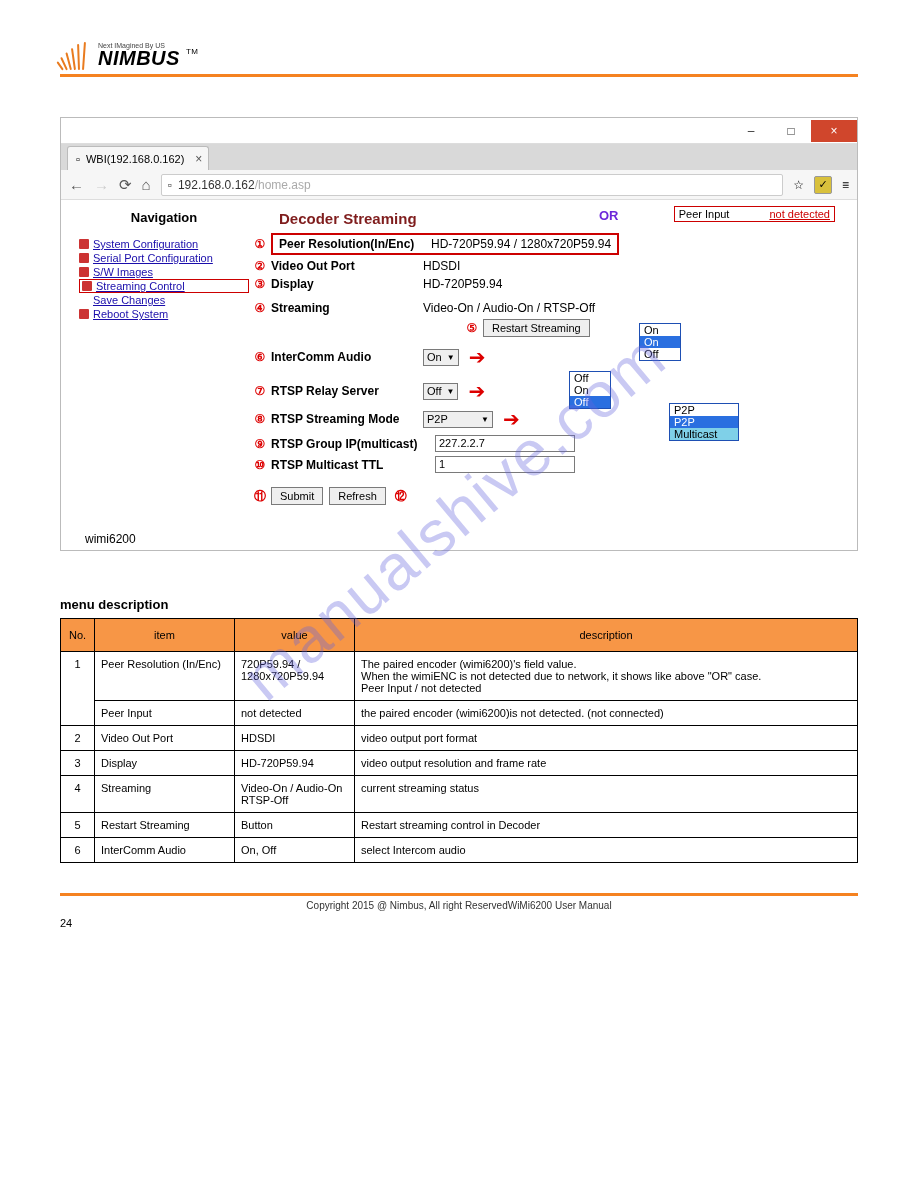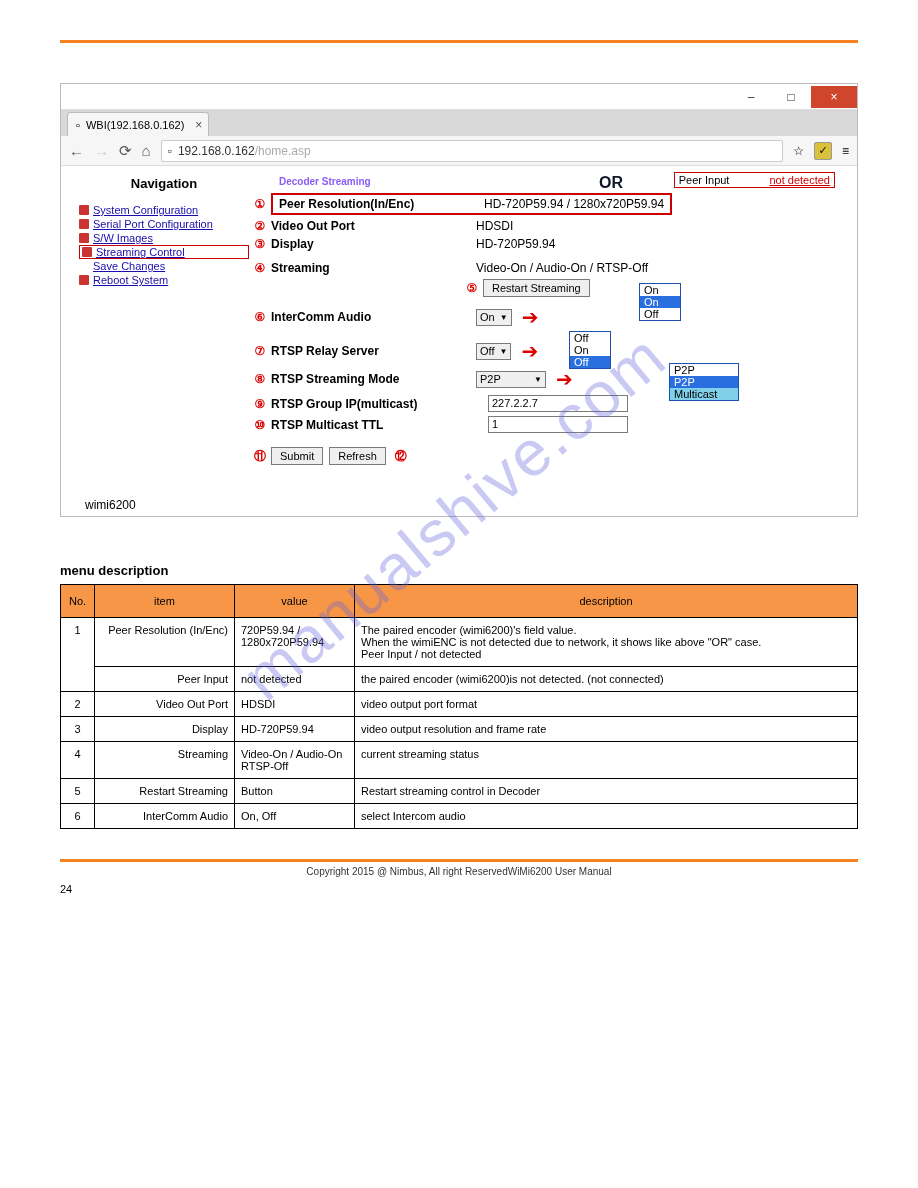--- a/index.html
+++ b/index.html
@@ -50,64 +50,81 @@
   .nav-title{ font-weight:bold; text-align:center; font-size:13px; margin-bottom:12px;}
   .nav-list{ list-style:none;}
   .nav-item{ display:flex; align-items:center; gap:4px; padding:1px 0;}
   .nav-item .nv-icon{ width:10px; height:10px; background:#c33; display:inline-block; border-radius:1px;}
   .nav-item a{ color:#1a0dab; text-decoration:underline;text-align:right; }
   .nav-item.active{ border:1px solid #c00; padding:0 2px;}
   .nav-sub{ margin-left:14px; color:#1a0dab; text-decoration:underline; display:block; padding:1px 0;}
   .model-code{ font-size:12px; position:absolute; bottom:4px; left:24px;}
 
   .content-pane{ flex:1; font-size:12px; position:relative;}
-  .heading{ color:#8b5cf6; font-weight:bold; font-size:10px; margin-bottom:6px; margin-left:30px;}
-  .or-label{ position:absolute; top:-2px; left:350px; color:#0f172a; font-weight:bold; font-size:16px;}
+  .heading{ color:#7f1d1d; font-weight:bold; font-size:15px; margin-bottom:6px; margin-left:30px;}
+  .or-label{ position:absolute; top:-2px; left:350px; color:#6d28d9; font-weight:bold; font-size:13px;}
   .or-box{ position:absolute; top:-4px; right:4px; border:1.5px solid #c00; padding:1px 4px; display:flex; gap:40px; font-size:11px;}
   .or-box .nd{ color:#c00; text-decoration:underline;}
 
   .row{ display:flex; align-items:center; margin:4px 0;}
   .num{ width:22px; color:#d00; font-weight:bold; display:inline-flex; align-items:center; justify-content:center;}
-  .lbl{ width:205px; font-weight:bold; font-size:12px;}
+  .lbl{ width:152px; font-weight:bold; font-size:12px;}
   .val{ font-size:12px;}
   .big-border{ border:2px solid #c00; padding:2px 6px; display:inline-flex; align-items:center;}
   .select{ border:1px solid #7a7a7a; background:#efefef; font-size:11px; padding:0 16px 0 3px; height:17px; display:inline-flex; align-items:center; position:relative;}
   .select::after{ content:"▼"; font-size:8px; position:absolute; right:3px; top:3px;}
   .input{ border:1px solid #7a7a7a; background:#fff; font-size:11px; padding:1px 3px; height:17px; width:140px;margin-left:12px;}
   .btn{ border:1px solid #7a7a7a; background:#efefef; font-size:11px; padding:2px 8px; cursor:pointer;}
 
   .option-list{ position:absolute; border:1.5px solid #1e4fb3; background:#fff; font-size:11px; min-width:42px;}
   .option-list div{ padding:0 4px;}
   .option-list .sel{ background:#2a6fe0; color:#fff;}
   .option-list .hl{ background:#7fd0e8;}
 
   .arrow-red{ color:#d00; font-size:20px;}
 
   
   .section-title{ font-weight:bold; font-size:13px; margin:46px 0 6px 0;}
   table.desc{ width:100%; border-collapse:collapse; font-size:11px;}
   table.desc th{ background:#f79646; border:1px solid #000; padding:10px 6px; text-align:center; font-weight:normal;}
   table.desc td{ border:1px solid #000; padding:6px 6px; vertical-align:top;}
   table.desc td.num-cell{ text-align:center; width:34px;}
-  table.desc td.item-cell{ width:140px;text-align:right;}
+  table.desc td.item-cell{ width:140px;}
   table.desc td.val-cell{ width:120px;margin-left:30px;}
 
   
   .footer{ margin-top:30px;}
   .foot-line{ display:flex; justify-content:center; font-size:10px; color:#333; padding:4px 2px 0 2px;}
   .page-num{ text-align:left; font-size:11px; margin-top:6px;}
 
   
   .wm{ position:absolute; top:480px; left:190px; font-size:64px; color:rgba(100,100,220,0.35); transform:rotate(-40deg); pointer-events:none; font-weight:500; letter-spacing:2px; white-space:nowrap;}
 </style>
 </head>
 <body>
 
 <div class="page">
 
+  <div class="logo-block">
+    <div class="logo-fan">
+      <span></span>
+        <span></span>
+        <span></span>
+        <span></span>
+        <span></span>
+        <span></span>
+    </div>
+    <div>
+      <div class="logo-tag">Next IMagined By US</div>
+      <div class="logo-text">
+        <span>NIMBUS</span>
+        <span class="logo-sup">TM</span>
+      </div>
+    </div>
+  </div>
   <div class="orange-rule"></div>
 
   <div class="shot-wrap">
     <div class="win-chrome">
       <div class="win-btn">–</div>
       <div class="win-btn">□</div>
       <div class="win-btn win-close">×</div>
     </div>
     <div class="tab-row">
       <div class="tab">

